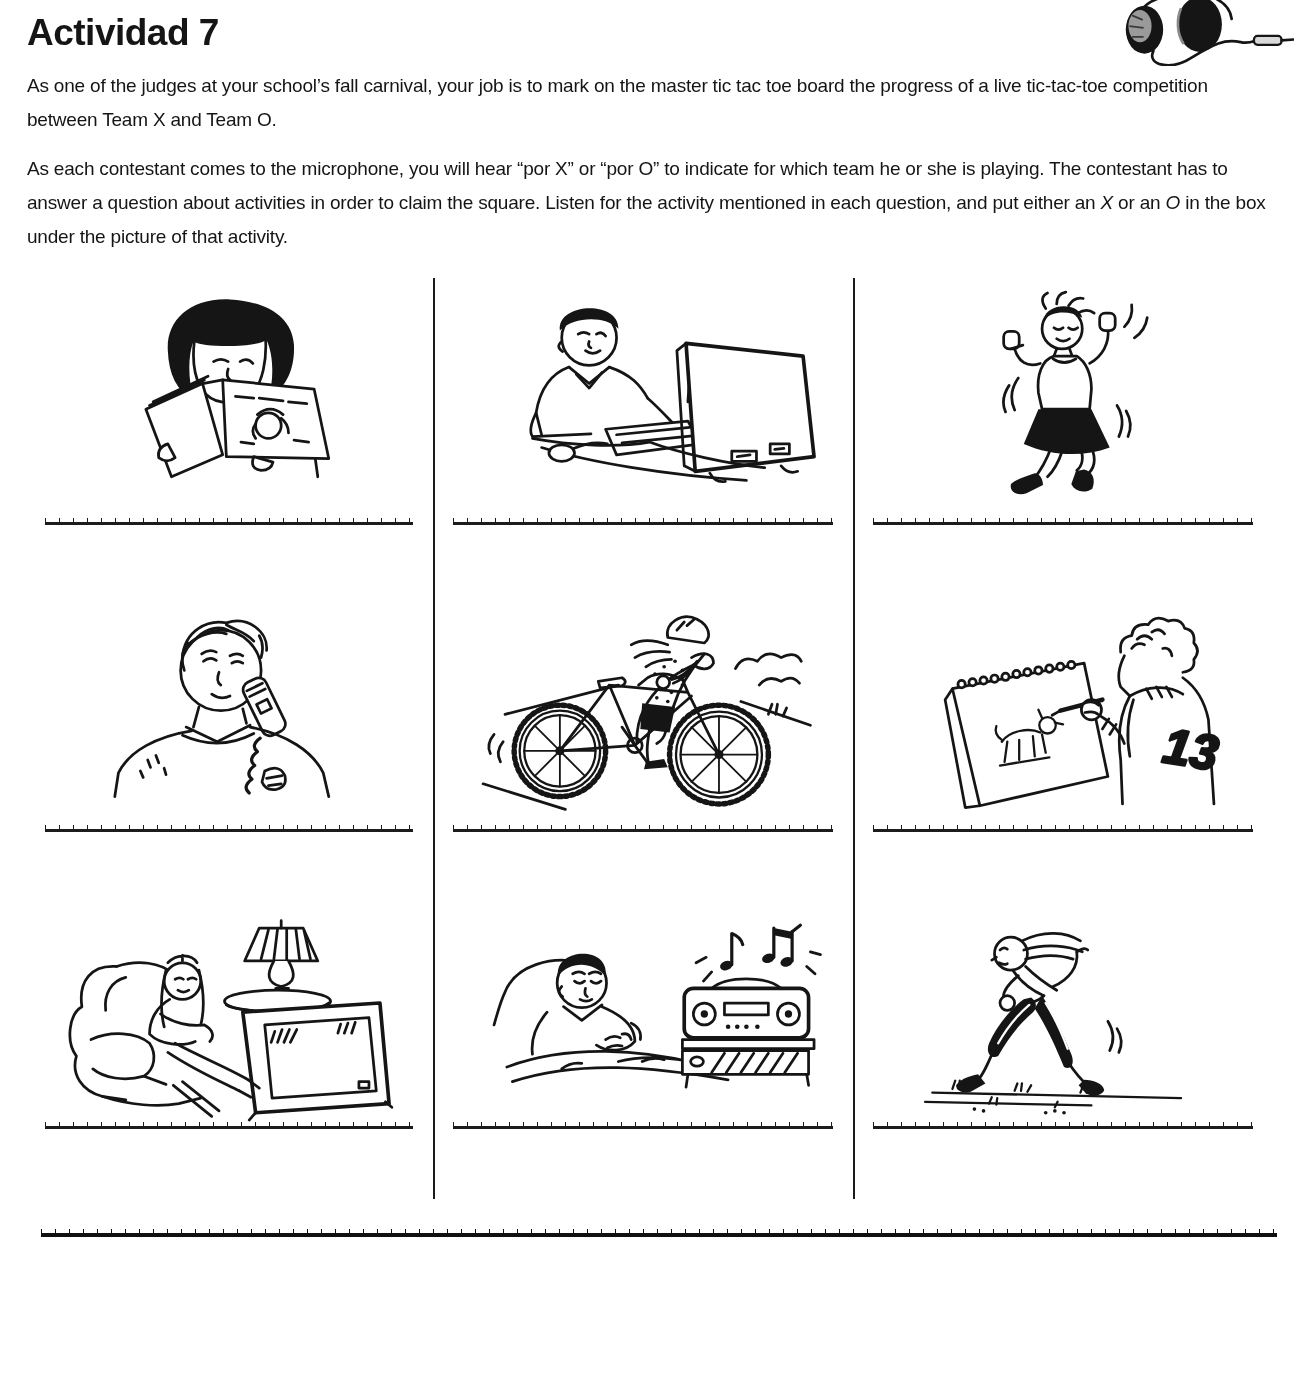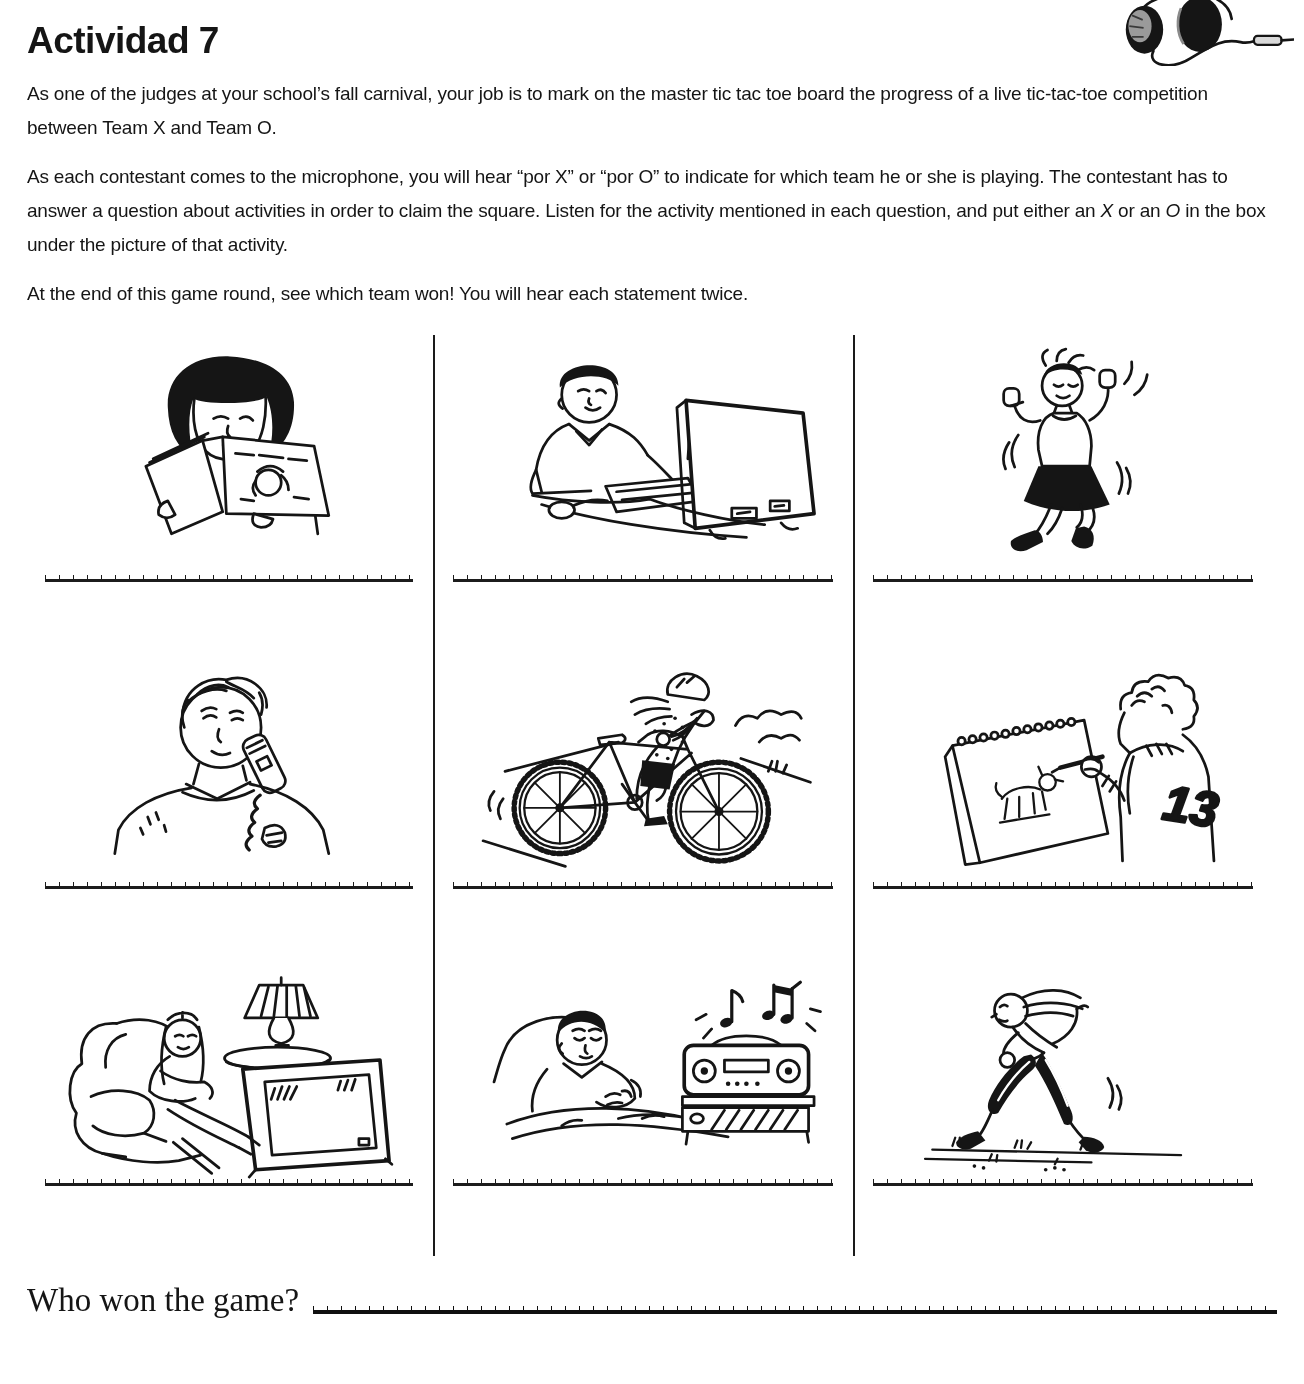--- a/index.html
+++ b/index.html
@@ -1,18 +1,18 @@
 <!DOCTYPE html>
 <html><head>
 <meta charset="utf-8">
 <style>
   html,body{margin:0;padding:0;background:#fff;}
   .page{
     position:relative;width:1304px;height:1384px;box-sizing:border-box;
-    padding:14px 27px 0 27px;overflow:hidden;background:#fff;color:#151515;
+    padding:6px 27px 0 27px;overflow:hidden;background:#fff;color:#151515;
     font-family:"Liberation Sans",sans-serif;
   }
   .title{font-size:37px;font-weight:800;margin:6px 0 0 0;letter-spacing:-0.5px;}
   .audio-icon{position:absolute;top:-12px;right:10px;width:178px;height:78px;}
   .intro p{font-size:19px;line-height:34px;margin:15px 0 0 0;letter-spacing:-0.2px;}
   .intro .it{font-style:italic;}
   .grid{display:flex;margin-top:24px;height:921px;}
   .gcol{width:420px;display:flex;flex-direction:column;box-sizing:border-box;}
   .gcol.first{width:406px;}
   .gcol + .gcol{border-left:2px solid #1a1a1a;}
@@ -53,21 +53,20 @@
     <ellipse class="fl" cx="94" cy="36" rx="25" ry="31"></ellipse>
     <path d="M73,18 C68,30 68,46 76,58" stroke="#8a8a8a" stroke-width="3" fill="none"></path>
     <path class="ln" d="M42,66 C34,82 62,88 84,74 C110,58 122,52 140,56 C148,58 152,56 158,54" stroke-width="4"></path>
     <rect x="155" y="49" width="31" height="10" rx="4" fill="#d9d9d9" stroke="#151515" stroke-width="2.5"></rect>
     <path class="ln" d="M186,54 L200,53" stroke-width="2.5"></path>
   </svg>
 
   <div class="intro">
     <p>As one of the judges at your school’s fall carnival, your job is to mark on the master tic tac toe board the progress of a live tic-tac-toe competition between Team X and Team O.</p>
     <p><span>As each contestant comes to the microphone, you will hear “por X” or “por O” to indicate for which team he or she is playing. The contestant has to answer a question about activities in order to claim the square. Listen for the activity mentioned in each question, and put either an </span><span class="it">X</span><span> or an </span><span class="it">O</span><span> in the box under the picture of that activity.</span></p>
-    <p>At the end of this game round, see which team won! You will hear each statement twice.</p>
   </div>
 
   <div class="grid">
 
     <div class="gcol first">
 
       <div class="gcell">
         <svg class="illus" viewBox="0 0 420 240">
           <g class="ln">
             <path class="fl" d="M210,10 C165,8 140,34 142,66 C143,92 152,110 170,120 C164,95 164,72 170,56 C180,63 240,63 250,54 C258,72 258,98 252,118 C270,108 281,88 280,60 C278,28 248,12 210,10 Z"></path>
@@ -383,17 +382,16 @@
             <path d="M258,128 q10,16 2,32 M268,136 q8,13 2,26"></path>
           </g>
         </svg>
         <div class="blank-line"></div>
       </div>
 
     </div>
   </div>
 
   <div class="footer">
-    <span class="footer-label">Who won the game?</span>
     <div class="footer-line"></div>
   </div>
 
 </div>
 
 </body></html>

